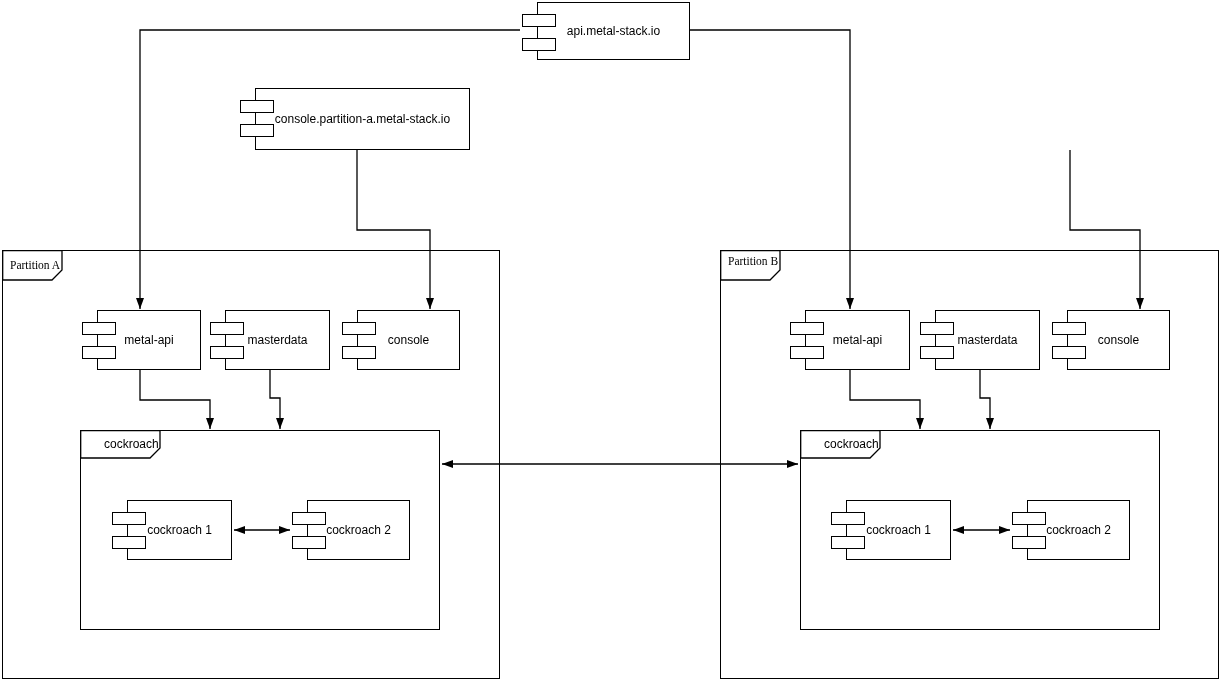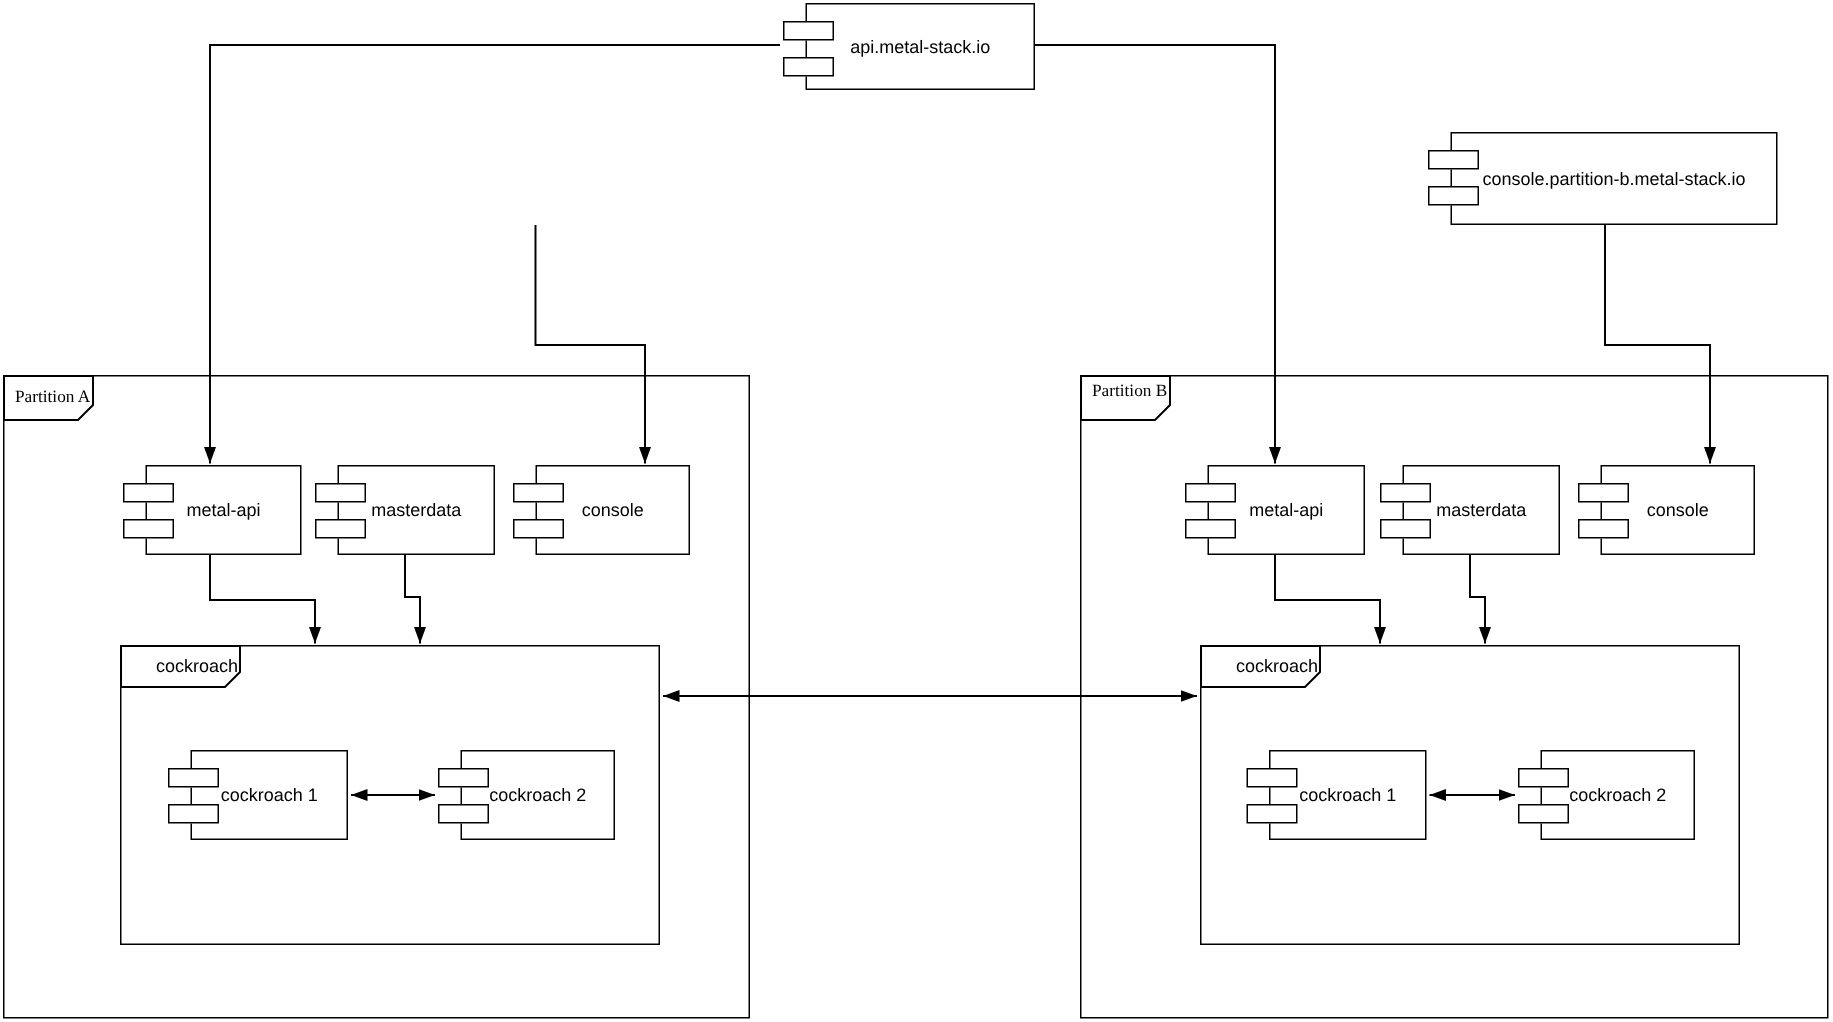--- a/index.html
+++ b/index.html
@@ -51,28 +51,28 @@
   <div class="tablabel sans" style="left:800px;top:430px;width:74px;height:27px">cockroach</div>
 
   <div class="component" style="left:537px;top:2px;width:153px;height:58px">
     <span class="cicon">
         <i class="bar b1"></i>
         <i class="bar b2"></i>
       </span>
     <span class="clabel">api.metal-stack.io</span>
   </div>
 
-
-  <div class="component" style="left:967px;top:88px;width:218px;height:62px">
+  <div class="component" style="left:255px;top:88px;width:215px;height:62px">
     <span class="cicon">
         <i class="bar b1"></i>
         <i class="bar b2"></i>
       </span>
-    <span class="clabel">console.partition-b.metal-stack.io</span>
+    <span class="clabel">console.partition-a.metal-stack.io</span>
   </div>
+
 
   <div class="component" style="left:97px;top:310px;width:104px;height:60px">
     <span class="cicon">
         <i class="bar b1"></i>
         <i class="bar b2"></i>
       </span>
     <span class="clabel">metal-api</span>
   </div>
   <div class="component" style="left:225px;top:310px;width:105px;height:60px">
     <span class="cicon">

